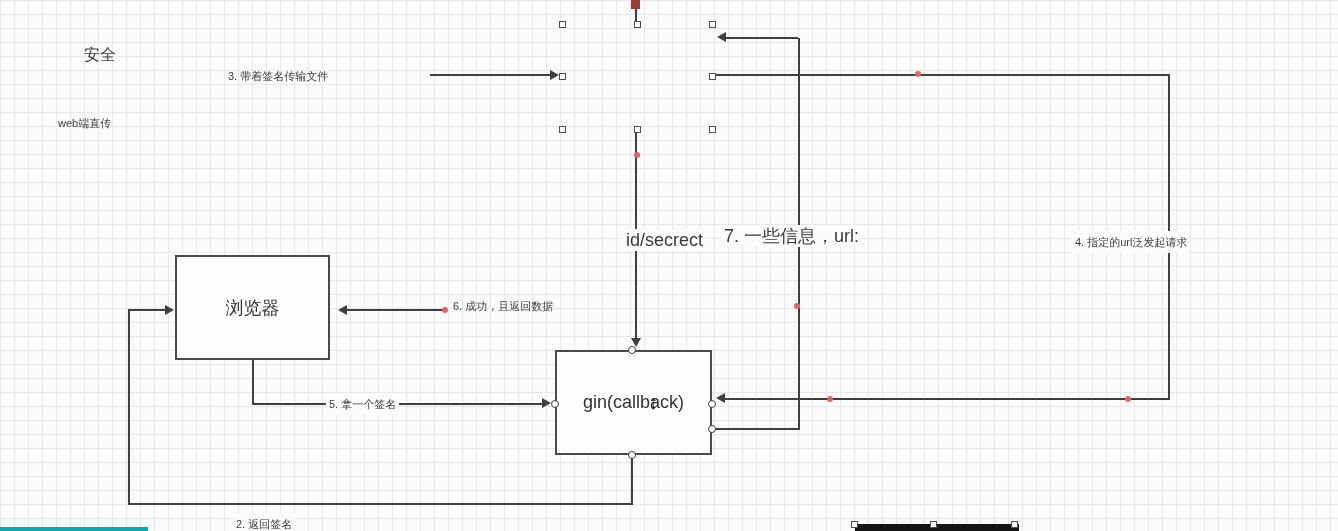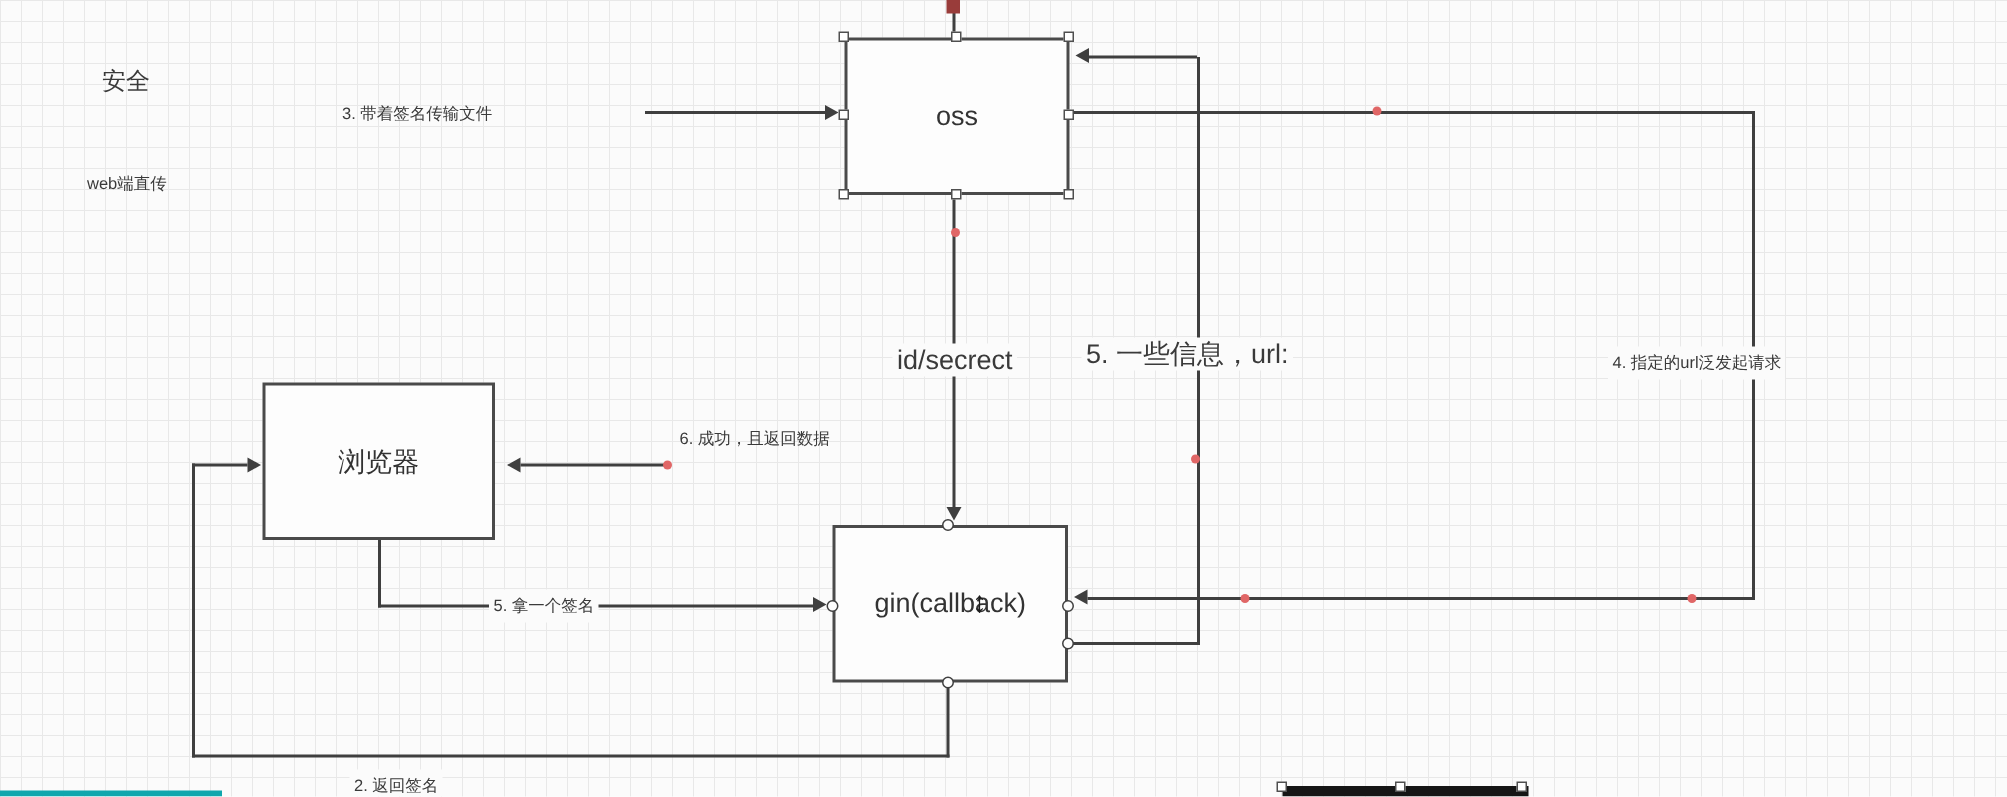--- a/index.html
+++ b/index.html
@@ -31,39 +31,39 @@
   .conn{position:absolute;width:8px;height:8px;border-radius:50%;border:1px solid #3f3f3f;background:#fdfdfd;box-sizing:border-box;}
   .cursor{position:absolute;font-size:20px;font-weight:bold;color:#1d1d1d;}
   .bottom-bar{position:absolute;background:#151515;}
   .teal-bar{position:absolute;background:#0fa7ad;}
 </style>
 </head>
 <body>
 
 <div class="canvas">
 
-  <div class="lbl" style="left:68px;top:44px;font-size:16px;">安全</div>
+  <div class="lbl" style="left:84px;top:44px;font-size:16px;">安全</div>
   <div class="lbl" style="left:58px;top:112px;">web端直传</div>
 
   <div class="line v" style="left:635px;top:0;height:25px;"></div>
   <div class="endpoint" style="left:631px;top:0;"></div>
 
   <div class="lbl" style="left:228px;top:65px;">3. 带着签名传输文件</div>
   <div class="line h" style="left:430px;top:74px;width:120px;"></div>
   <div class="arr r" style="left:550px;top:70px;"></div>
 
   <div class="line v" style="left:635px;top:130px;height:208px;"></div>
   <div class="arr d" style="left:631px;top:338px;"></div>
-  <div class="lbl big bg" style="left:595px;top:229px;">id/secrect</div>
+  <div class="lbl big bg" style="left:623px;top:229px;">id/secrect</div>
   <div class="dot" style="left:634px;top:152px;"></div>
 
   <div class="arr l" style="left:338px;top:305px;"></div>
   <div class="line h" style="left:347px;top:309px;width:98px;"></div>
   <div class="dot" style="left:442px;top:307px;"></div>
-  <div class="lbl" style="left:453px;top:282px;">6. 成功，且返回数据</div>
+  <div class="lbl" style="left:453px;top:295px;">6. 成功，且返回数据</div>
 
   <div class="line v" style="left:252px;top:360px;height:45px;"></div>
   <div class="line h" style="left:252px;top:403px;width:290px;"></div>
   <div class="arr r" style="left:542px;top:398px;"></div>
   <div class="lbl bg" style="left:326px;top:393px;">5. 拿一个签名</div>
 
   <div class="line v" style="left:631px;top:455px;height:50px;"></div>
   <div class="line h" style="left:128px;top:503px;width:505px;"></div>
   <div class="line v" style="left:128px;top:309px;height:196px;"></div>
   <div class="line h" style="left:128px;top:309px;width:37px;"></div>
@@ -77,25 +77,22 @@
   <div class="dot" style="left:915px;top:71px;"></div>
   <div class="dot" style="left:1125px;top:396px;"></div>
   <div class="dot" style="left:827px;top:396px;"></div>
   <div class="lbl bg" style="left:1072px;top:231px;">4. 指定的url泛发起请求</div>
 
   <div class="line v" style="left:798px;top:38px;height:392px;"></div>
   <div class="line h" style="left:726px;top:37px;width:72px;"></div>
   <div class="line h" style="left:712px;top:428px;width:86px;"></div>
   <div class="arr l" style="left:717px;top:32px;"></div>
   <div class="dot" style="left:794px;top:303px;"></div>
-  <div class="lbl big bg" style="left:721px;top:225px;">5. 一些信息，url:</div>
+  <div class="lbl big bg" style="left:721px;top:225px;">7. 一些信息，url:</div>
 
-  <div class="node" style="left:563px;top:25px;width:150px;height:105px;">
-    <span>oss</span>
-  </div>
   <div class="node" style="left:555px;top:350px;width:157px;height:105px;">
     <span>gin(callback)</span>
   </div>
   <div class="node" style="left:175px;top:255px;width:155px;height:105px;">
     <span>浏览器</span>
   </div>
 
   <div class="handle" style="left:559px;top:21px;"></div>
   <div class="handle" style="left:634px;top:21px;"></div>
   <div class="handle" style="left:709px;top:21px;"></div>

